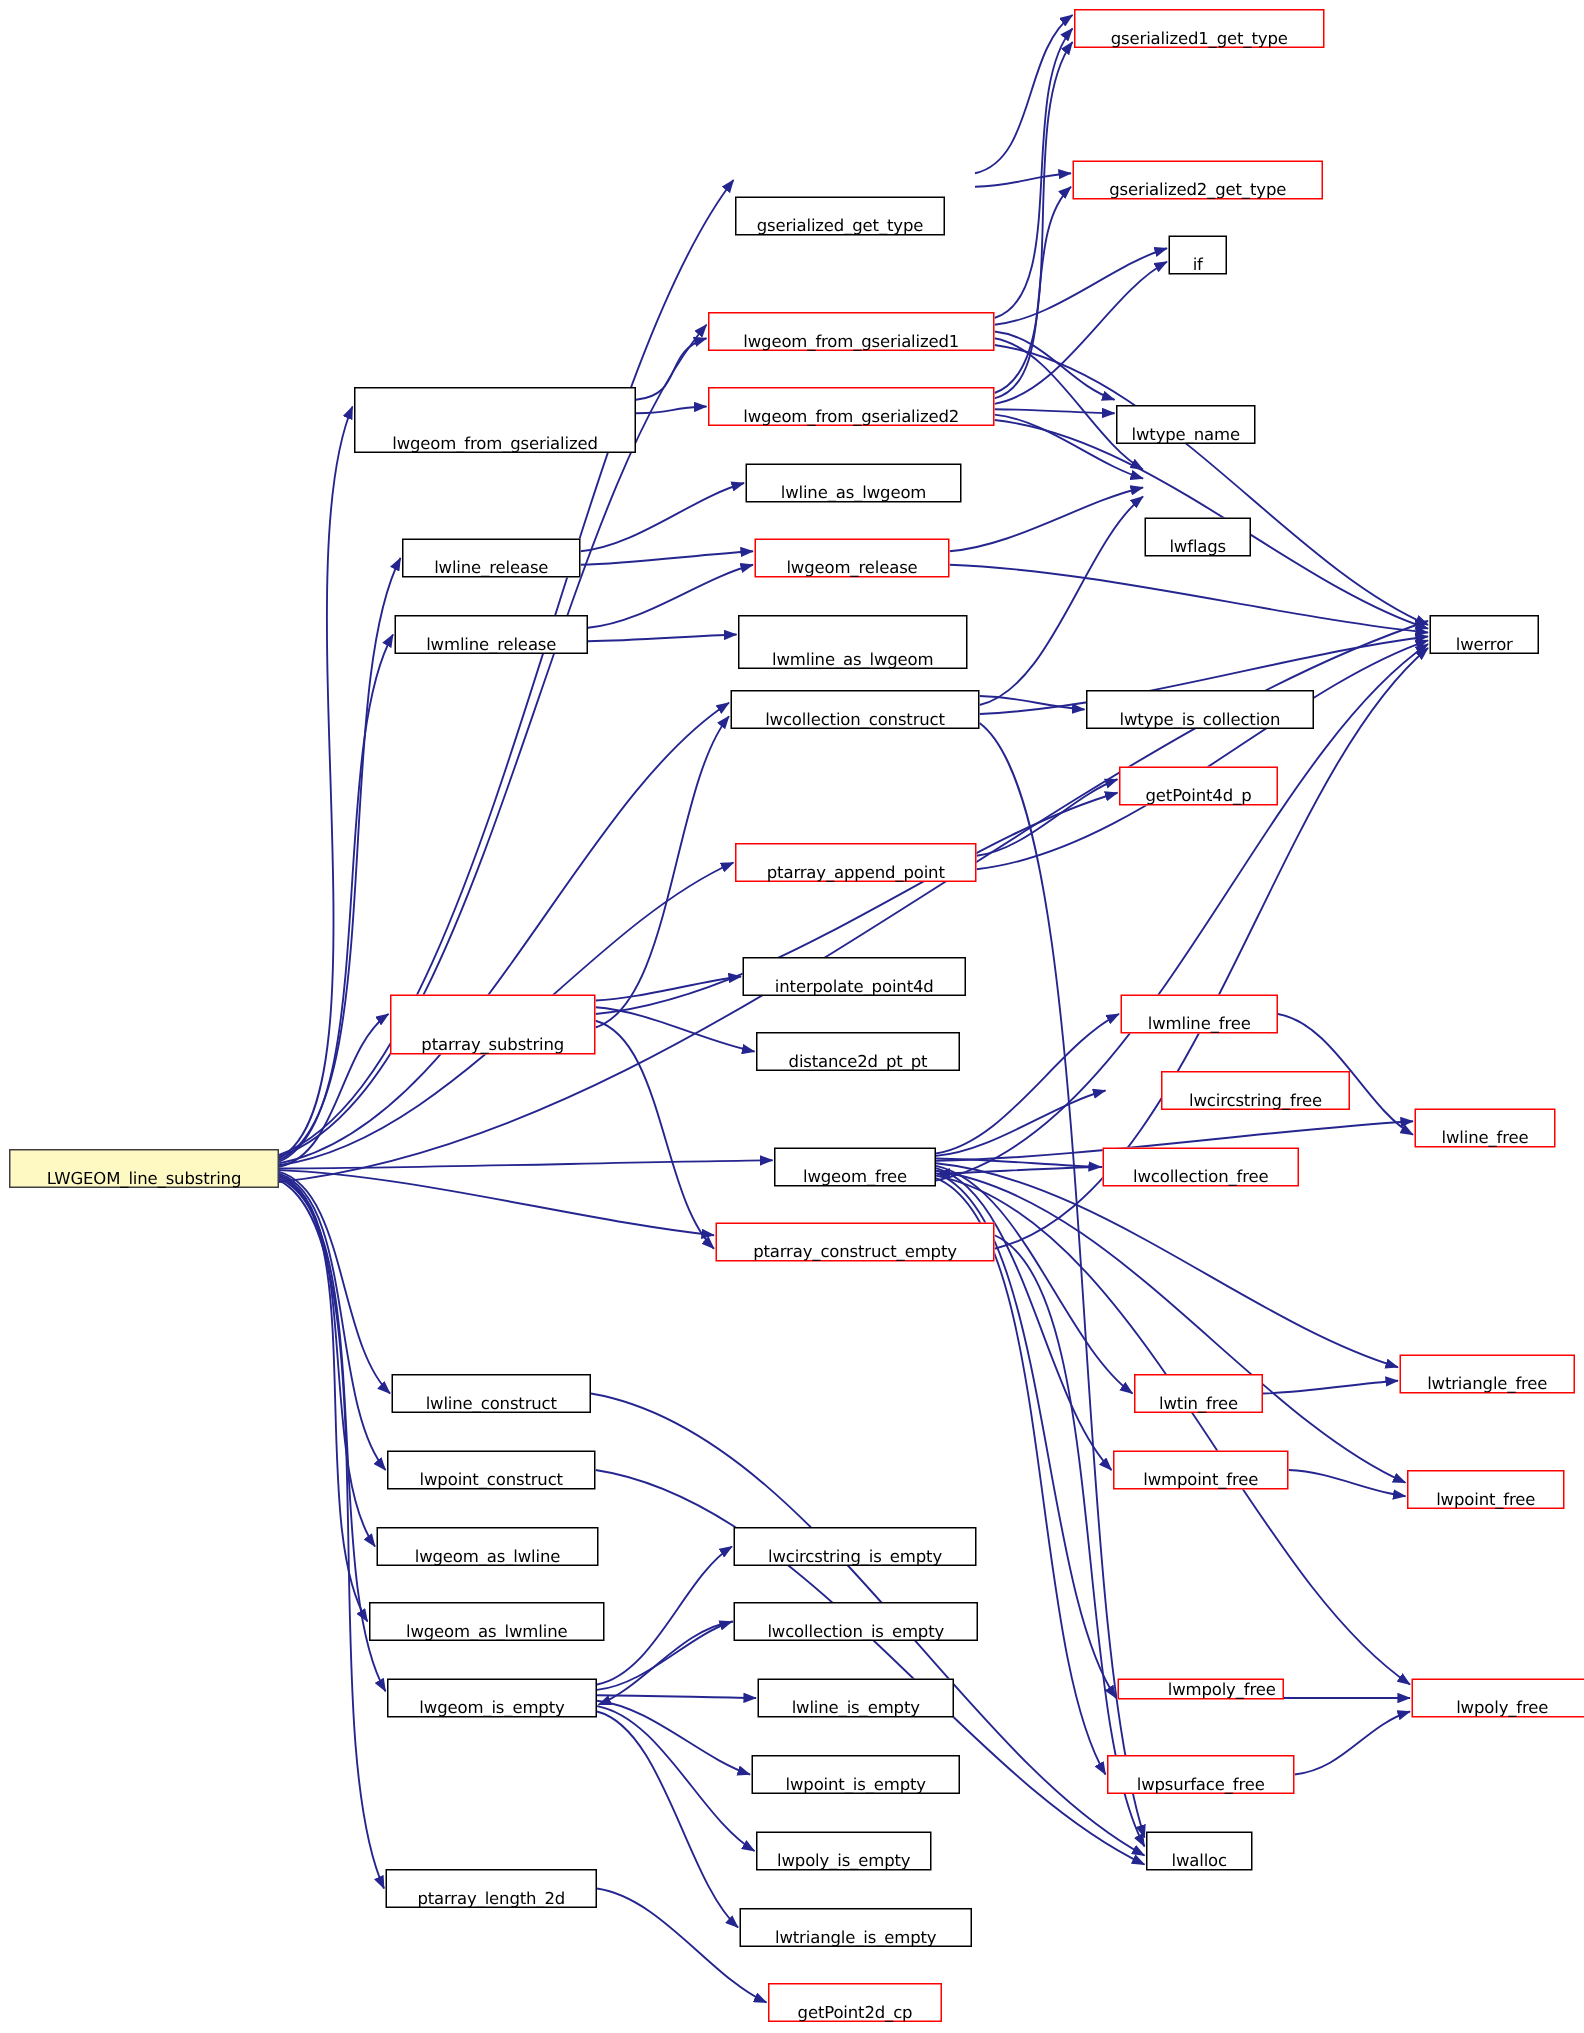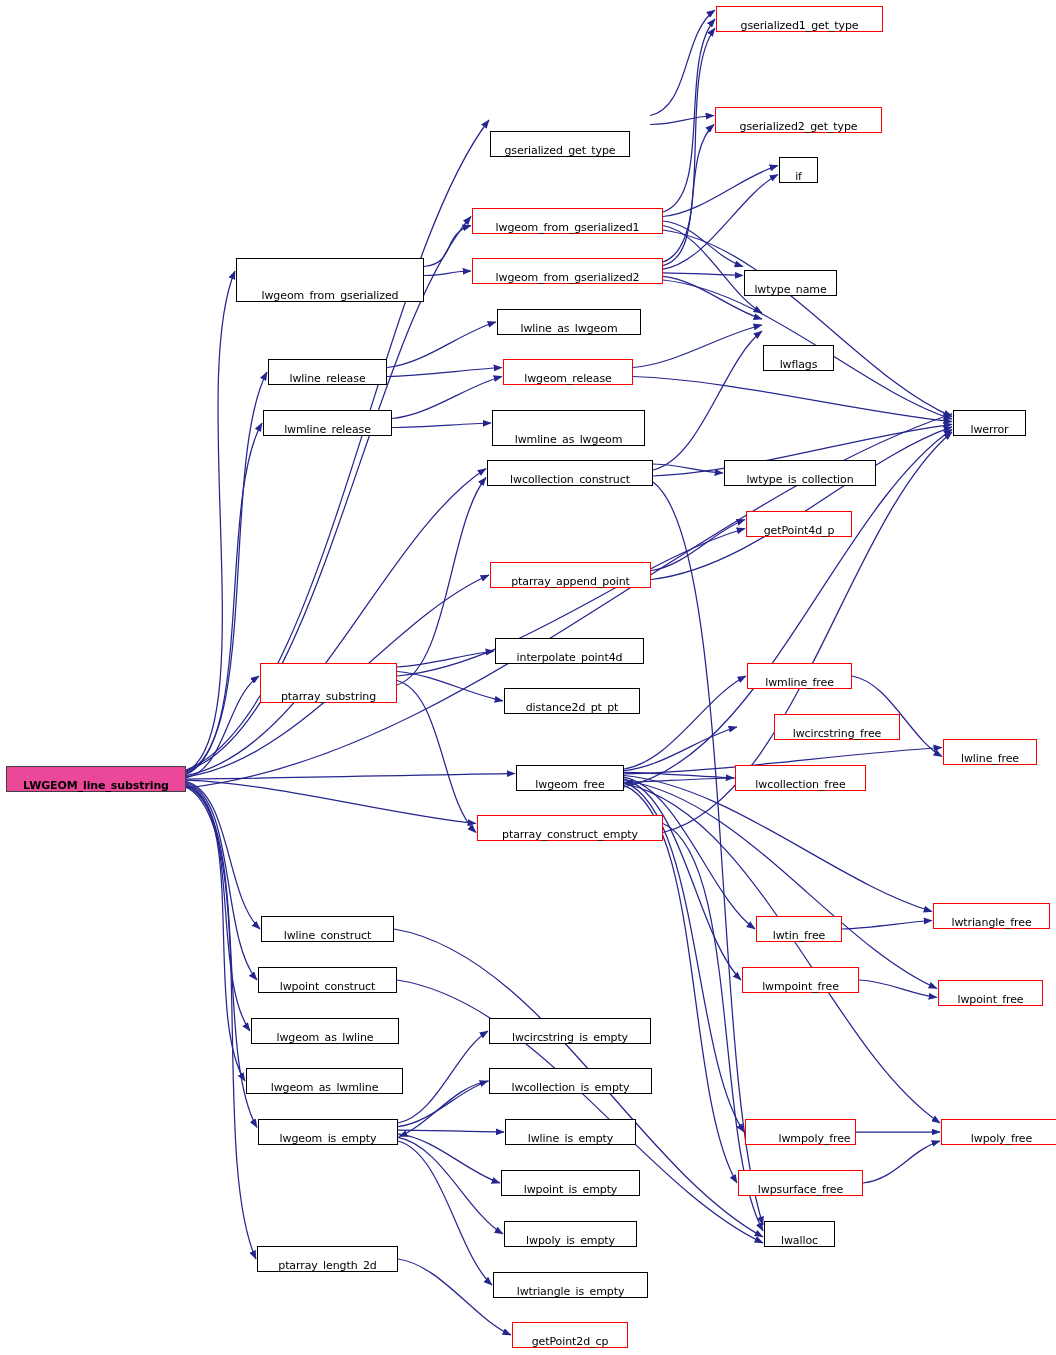--- a/index.html
+++ b/index.html
@@ -35,23 +35,22 @@
     font-size: 11px;
     color: #000000;
     white-space: nowrap;
     line-height: 1;
     letter-spacing: -0.1px;
   }
   .node.red {
     border-color: #ff0000;
   }
   .node.root {
-    background: #ec4899;
+    background: #fef9c3;
     border-color: #404040;
-    font-weight: bold;
   }
   .node-label {
     display: block;
     padding: 0 4px;
   }
 </style>
 </head>
 <body>
 
 <div id="graph-canvas">
@@ -260,33 +259,33 @@
       </div>
       <div class="node" style="left: 489px; top: 1068px; width: 163px; height: 26px;">
         <span class="node-label">lwcollection_is_empty</span>
       </div>
       <div class="node" style="left: 258px; top: 1119px; width: 140px; height: 26px;">
         <span class="node-label">lwgeom_is_empty</span>
       </div>
       <div class="node" style="left: 505px; top: 1119px; width: 131px; height: 26px;">
         <span class="node-label">lwline_is_empty</span>
       </div>
-      <div class="node red" style="left: 745px; top: 1119px; width: 111px; height: 26px; padding-left: 28px;">
+      <div class="node red" style="left: 745px; top: 1119px; width: 111px; height: 14px; padding-left: 28px;">
         <span class="node-label">lwmpoly_free</span>
       </div>
       <div class="node red" style="left: 941px; top: 1119px; width: 121px; height: 26px;">
         <span class="node-label">lwpoly_free</span>
       </div>
       <div class="node" style="left: 501px; top: 1170px; width: 139px; height: 26px;">
         <span class="node-label">lwpoint_is_empty</span>
       </div>
       <div class="node red" style="left: 738px; top: 1170px; width: 125px; height: 26px;">
         <span class="node-label">lwpsurface_free</span>
       </div>
-      <div class="node" style="left: 504px; top: 1221px; width: 133px; height: 26px;">
+      <div class="node" style="left: 504px; top: 1221px; width: 117px; height: 26px;">
         <span class="node-label">lwpoly_is_empty</span>
       </div>
       <div class="node" style="left: 764px; top: 1221px; width: 71px; height: 26px;">
         <span class="node-label">lwalloc</span>
       </div>
       <div class="node" style="left: 257px; top: 1246px; width: 141px; height: 26px;">
         <span class="node-label">ptarray_length_2d</span>
       </div>
       <div class="node" style="left: 493px; top: 1272px; width: 155px; height: 26px;">
         <span class="node-label">lwtriangle_is_empty</span>

